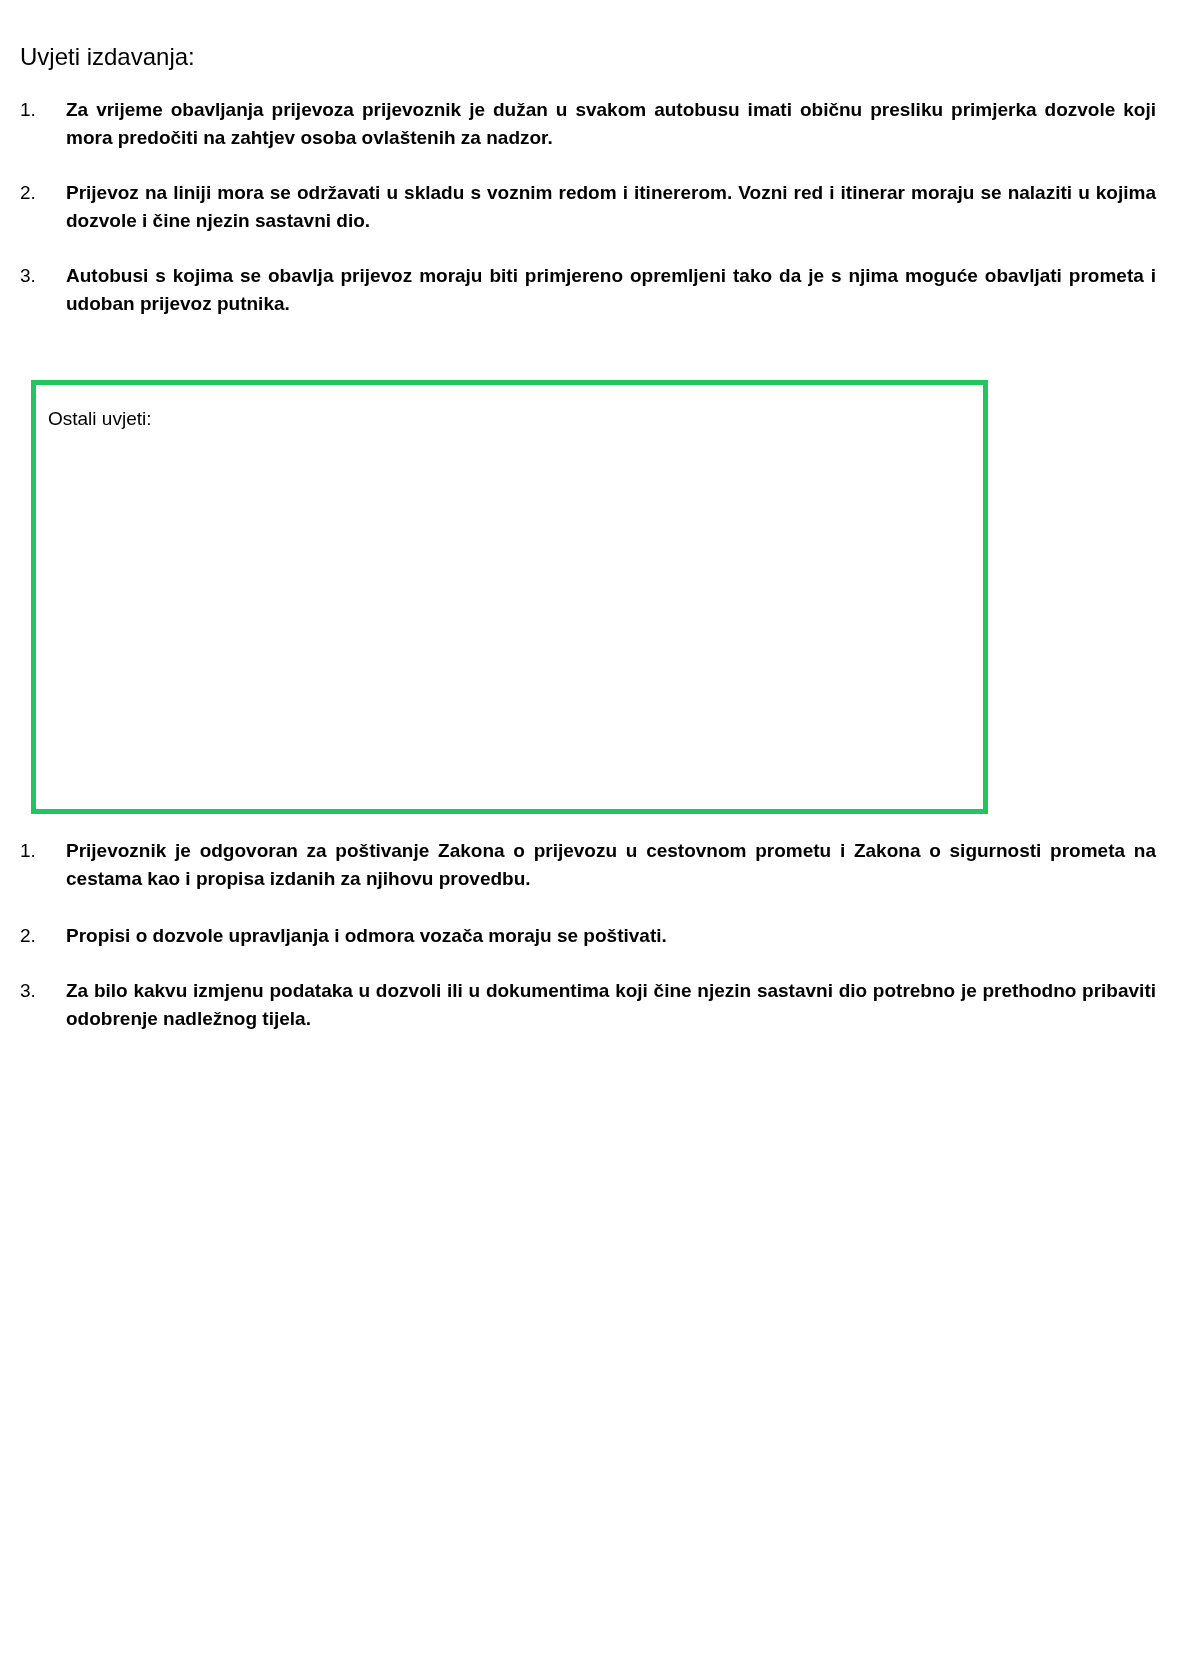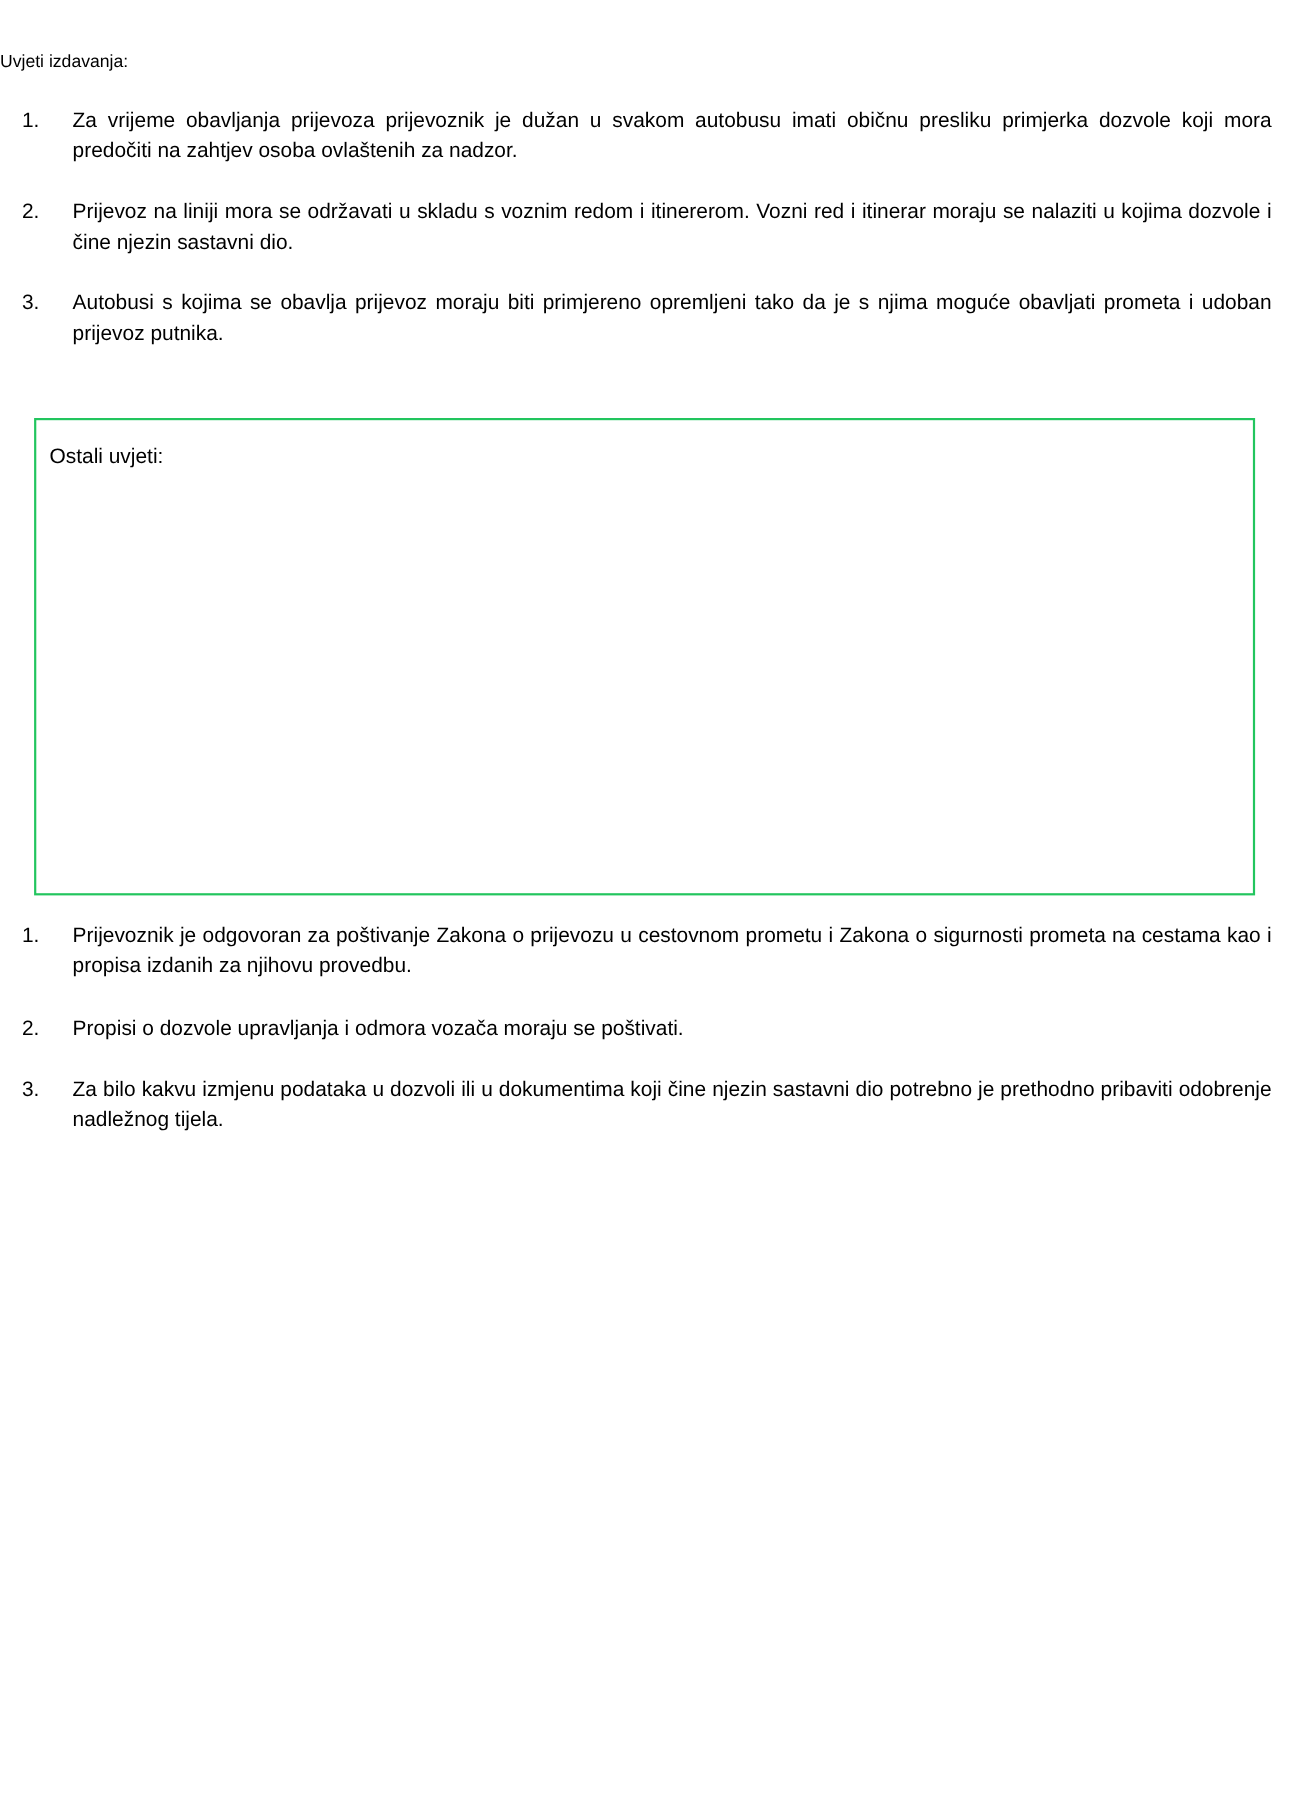--- a/index.html
+++ b/index.html
@@ -14,51 +14,53 @@
     height: 1653px;
     background: #ffffff;
     color: #000000;
     font-family: "Liberation Sans", sans-serif;
     font-size: 19px;
     line-height: 28px;
     overflow: hidden;
   }
   .heading {
     margin: 0;
-    font-size: 16px;
+    padding-left: 20px;
+    font-size: 24px;
     font-weight: 400;
     line-height: 28px;
   }
   .heading.first {
     margin-top: 43px;
   }
   .heading.warnings {
     margin-top: 55px;
   }
   .item {
     display: flex;
     padding-left: 20px;
     padding-right: 40px;
   }
   .item .num {
     flex: 0 0 46px;
   }
   .item .txt {
     flex: 1 1 auto;
     text-align: justify;
+    font-weight: bold;
   }
   .mt-25 { margin-top: 25px; }
   .mt-27 { margin-top: 27px; }
   .mt-23 { margin-top: 23px; }
   .mt-29 { margin-top: 29px; }
   .box {
     box-sizing: border-box;
     margin-left: 31px;
-    width: 1110px;
-    border: 2px solid #22c55e;
+    width: 957px;
+    border: 5px solid #22c55e;
     background: #ffffff;
   }
   .box.other-conditions {
     margin-top: 62px;
     height: 434px;
     padding: 20px 12px 0 12px;
   }
   .box.official-notes {
     margin-top: 28px;
     height: 486px;

